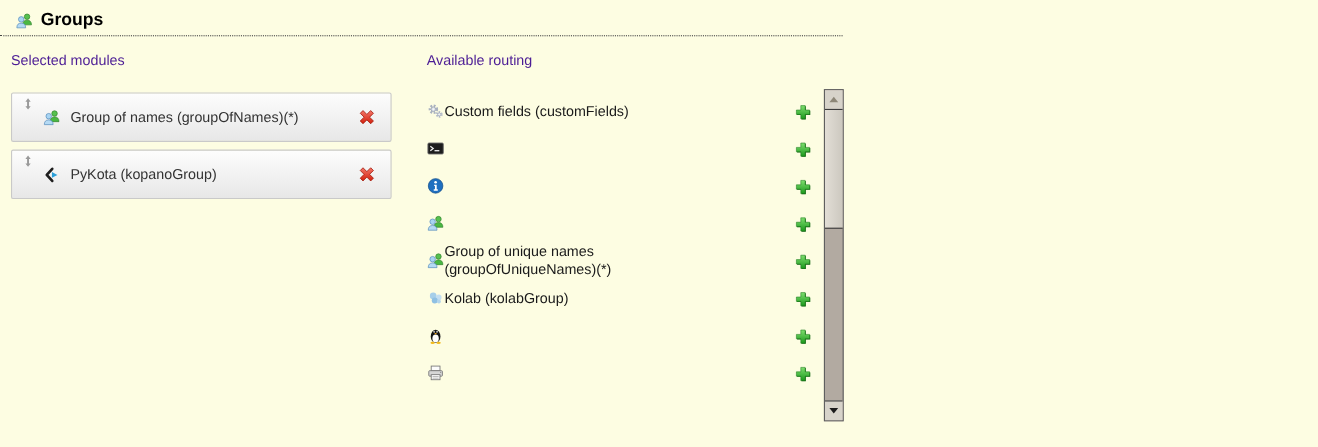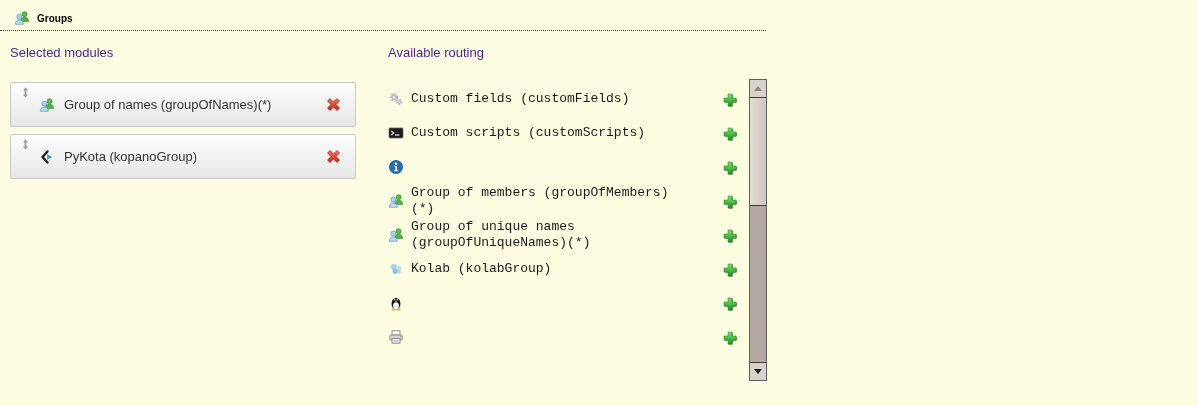--- a/index.html
+++ b/index.html
@@ -11,21 +11,21 @@
     color:#1a1a1a;
   }
   .content { width:766px; }
 
   
   .page-header {
     display:flex; align-items:center; gap:7px;
     padding:10px 0 4px 14px;
     border-bottom:1px dotted #444;
   }
-  .page-header .title { font-weight:bold; font-size:10px; color:#000; }
+  .page-header .title { font-weight:bold; font-size:16px; color:#000; }
   .icon16 { width:16px; height:16px; display:inline-block; flex:0 0 auto; }
   .icon16 svg { width:16px; height:16px; display:block; }
 
   
   .columns { display:flex; padding:14px 0 0 10px; }
   .col-left { width:348px; flex:0 0 auto; }
   .col-right { margin-left:30px; flex:0 0 auto; }
   .col-heading { color:#4c1d95; margin-bottom:21px; height:16px; }
 
   
@@ -41,21 +41,21 @@
   .drag-handle svg { width:11px; height:11px; display:block; }
   .sel-item .icon16 { margin-left:28px; }
   .sel-item .sel-label { margin-left:9px; color:#333; }
   .delete-btn { margin-left:auto; margin-right:13px; width:17px; height:17px; border:0; background:none; padding:0; cursor:pointer; }
   .delete-btn svg { width:17px; height:17px; display:block; }
 
   
   .avail-wrap { display:flex; align-items:flex-start; }
   .avail-list { width:350px; }
   .avail-row { display:flex; align-items:center; min-height:34px; }
-  .avail-row .avail-label { margin-left:7px; width:265px; color:#1a1a1a; line-height:1.25;font-family:Liberation Mono, monospace; }
+  .avail-row .avail-label { margin-left:0; width:265px; color:#1a1a1a; line-height:1.25; }
   .add-btn { margin-left:auto; width:17px; height:17px; border:0; background:none; padding:0; cursor:pointer; }
   .add-btn svg { width:17px; height:17px; display:block; }
 
   
   .scrollbar {
     width:18px; height:302px; margin-left:11px; margin-top:-3px;
     border:1px solid #5f5f5f;
     background:#b2aaa1;
     display:flex; flex-direction:column;
   }
@@ -184,21 +184,20 @@
   </div>
 
   <div class="avail-row">
     <span class="icon16">
                 <svg viewBox="0 0 16 16">
                   <rect x="1" y="3" width="14" height="10" rx="1" fill="#1c1c1c" stroke="#6b6b6b" stroke-width="0.8"></rect>
                   <path d="M3.2 6 L5.8 8 L3.2 10" stroke="#e9e9e9" stroke-width="1.2" fill="none"></path>
                   <rect x="7" y="9.4" width="4.4" height="1.2" fill="#e9e9e9"></rect>
                 </svg>
               </span>
-    <span class="avail-label">Custom scripts (customScripts)</span>
     <button class="add-btn">
                 <svg viewBox="0 0 17 17">
                   <defs>
                     <linearGradient id="gg" x1="0" y1="0" x2="0" y2="1">
                       <stop offset="0" stop-color="#7ede6e"></stop>
                       <stop offset="1" stop-color="#1d9a1d"></stop>
                     </linearGradient>
                   </defs>
                   <path d="M7 3 h4 v4 h4 v4 h-4 v4 h-4 v-4 h-4 v-4 h4 Z" fill="#156615" transform="translate(0.6,0.6)"></path>
                   <path d="M7 3 h4 v4 h4 v4 h-4 v4 h-4 v-4 h-4 v-4 h4 Z" fill="url(#gg)" stroke="#1d7a1d" stroke-width="0.5"></path>
@@ -230,21 +229,20 @@
 
   <div class="avail-row">
     <span class="icon16">
                 <svg viewBox="0 0 16 16">
                   <circle cx="10.6" cy="4.2" r="2.5" fill="#56c14f" stroke="#2d7e28" stroke-width="0.6"></circle>
                   <path d="M6.6 11.6 q0-4.3 4-4.3 q4 0 4 4.3 z" fill="#49b842" stroke="#2d7e28" stroke-width="0.6"></path>
                   <circle cx="5.3" cy="6.6" r="2.5" fill="#a8d4f2" stroke="#4f87b7" stroke-width="0.6"></circle>
                   <path d="M1.3 14.3 q0-4.3 4-4.3 q4 0 4 4.3 z" fill="#b5daf4" stroke="#4f87b7" stroke-width="0.6"></path>
                 </svg>
               </span>
-    <span class="avail-label">Group of members (groupOfMembers)(*)</span>
     <button class="add-btn">
                 <svg viewBox="0 0 17 17">
                   <defs>
                     <linearGradient id="gg" x1="0" y1="0" x2="0" y2="1">
                       <stop offset="0" stop-color="#7ede6e"></stop>
                       <stop offset="1" stop-color="#1d9a1d"></stop>
                     </linearGradient>
                   </defs>
                   <path d="M7 3 h4 v4 h4 v4 h-4 v4 h-4 v-4 h-4 v-4 h4 Z" fill="#156615" transform="translate(0.6,0.6)"></path>
                   <path d="M7 3 h4 v4 h4 v4 h-4 v4 h-4 v-4 h-4 v-4 h4 Z" fill="url(#gg)" stroke="#1d7a1d" stroke-width="0.5"></path>

